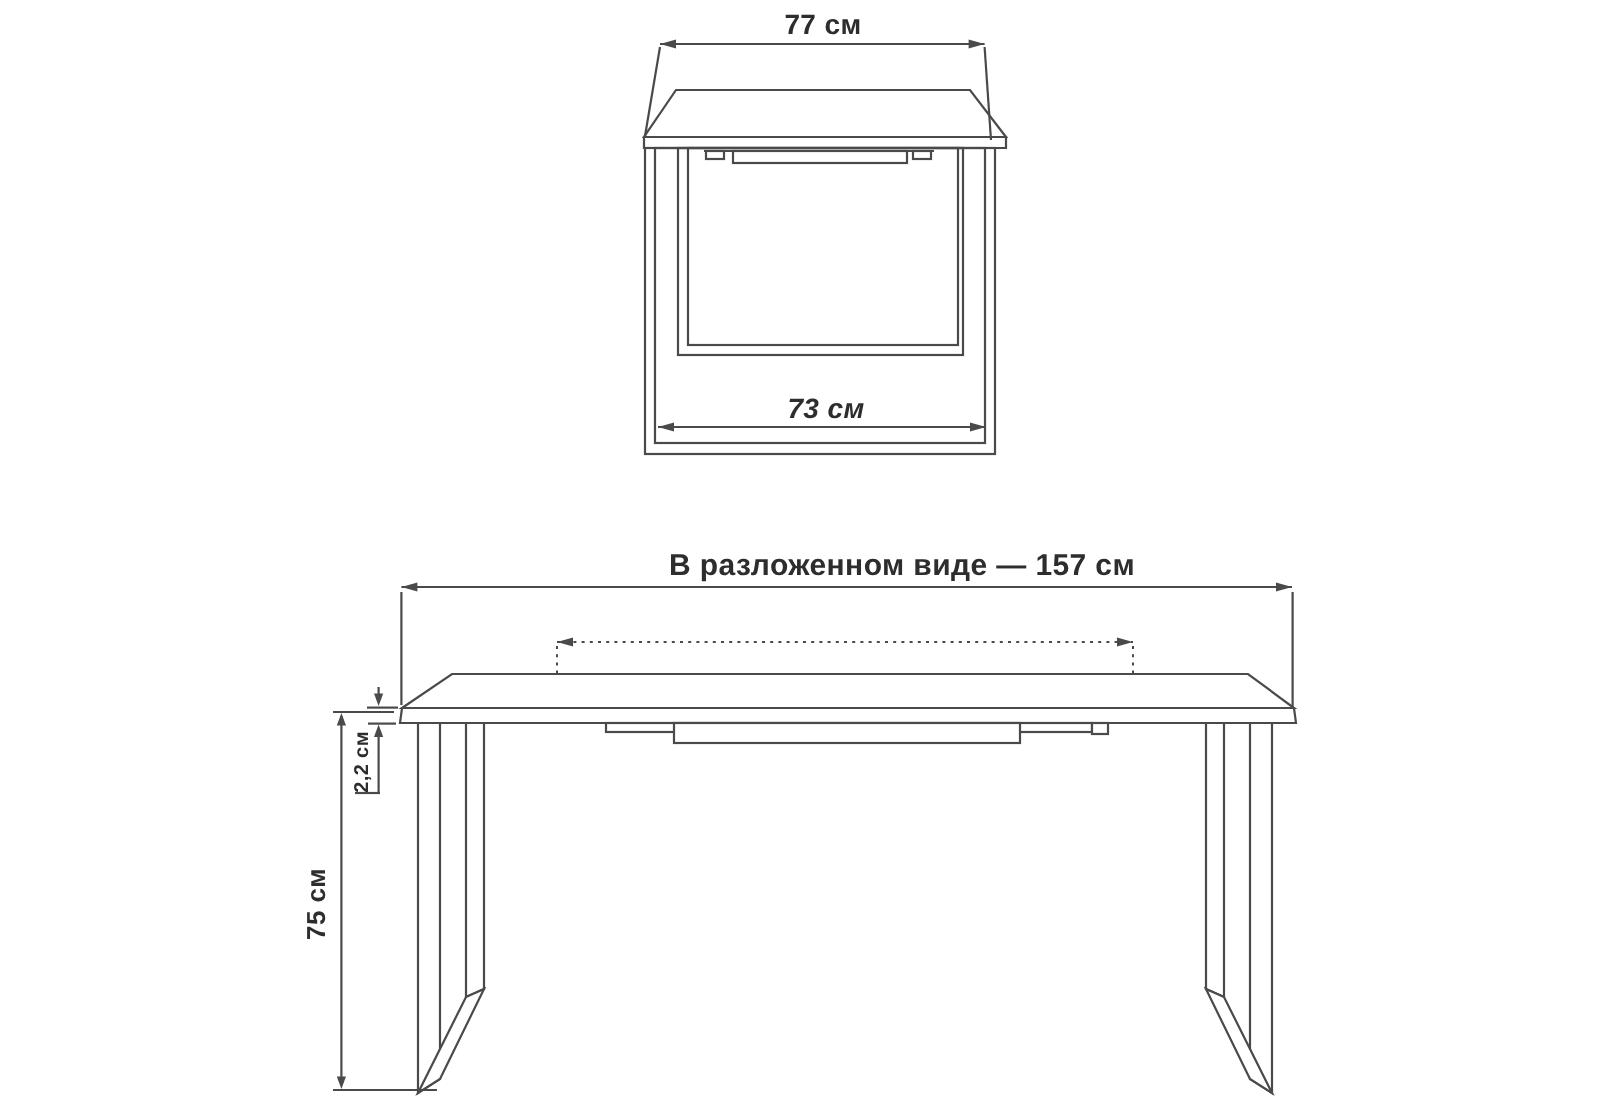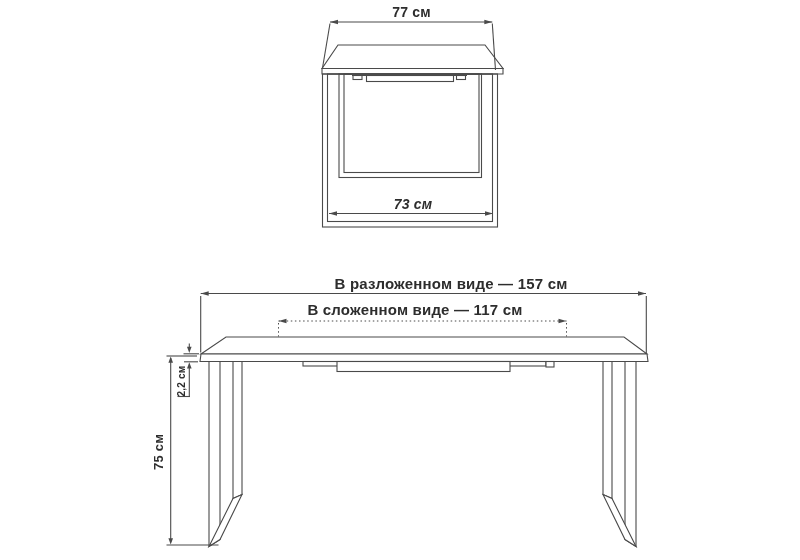--- a/index.html
+++ b/index.html
@@ -128,18 +128,17 @@
       </g>
     </g>
   </svg>
 
   <div class="label fs14" style="left:411.5px; top:12px;">77 см</div>
 
   <div class="label fs14" style="left:413px; top:203.5px;font-style:italic;">73 см</div>
 
   <div class="label fs15" style="left:418px; top:282.5px;margin-left:33px;">В разложенном виде — 157 см</div>
 
-  <div class="label fs15" style="left:415px; top:309px;">В сложенном виде — 117 см</div>
 
   <div class="label rot fs10" style="left:181.5px; top:381px;">2,2 см</div>
 
   <div class="label rot fs13" style="left:158px; top:451.5px;">75 см</div>
 </div>
 
 </body></html>

